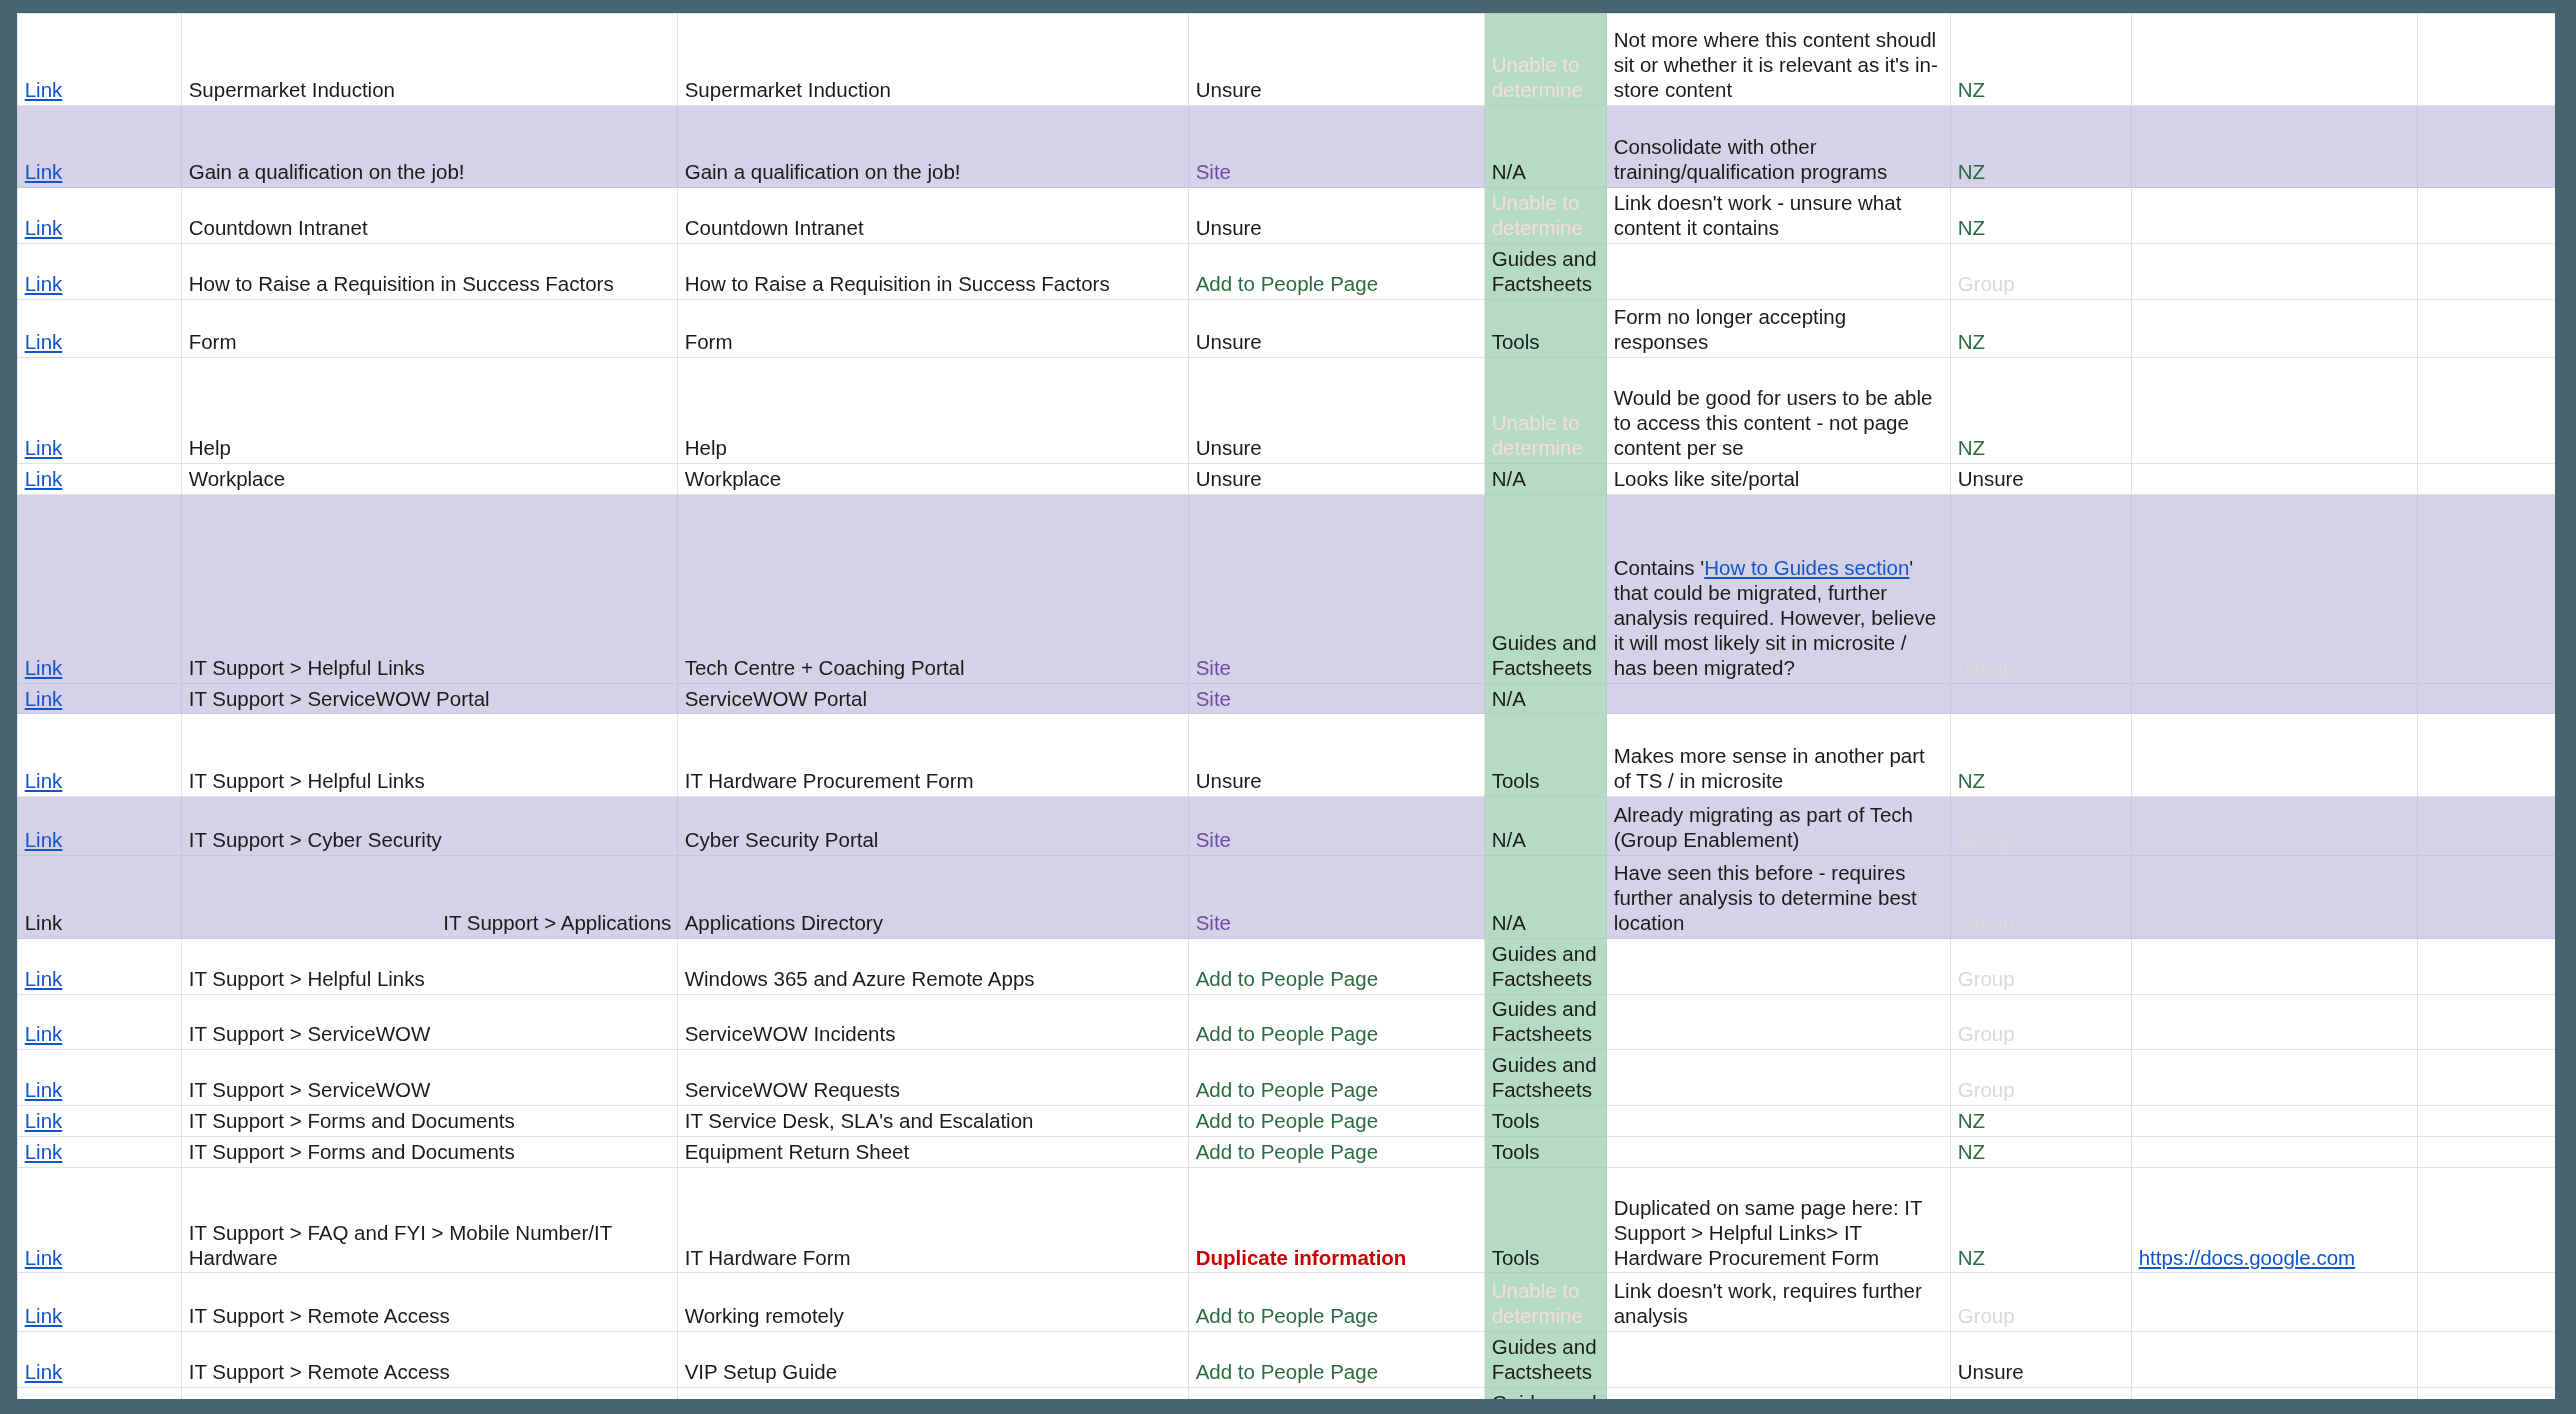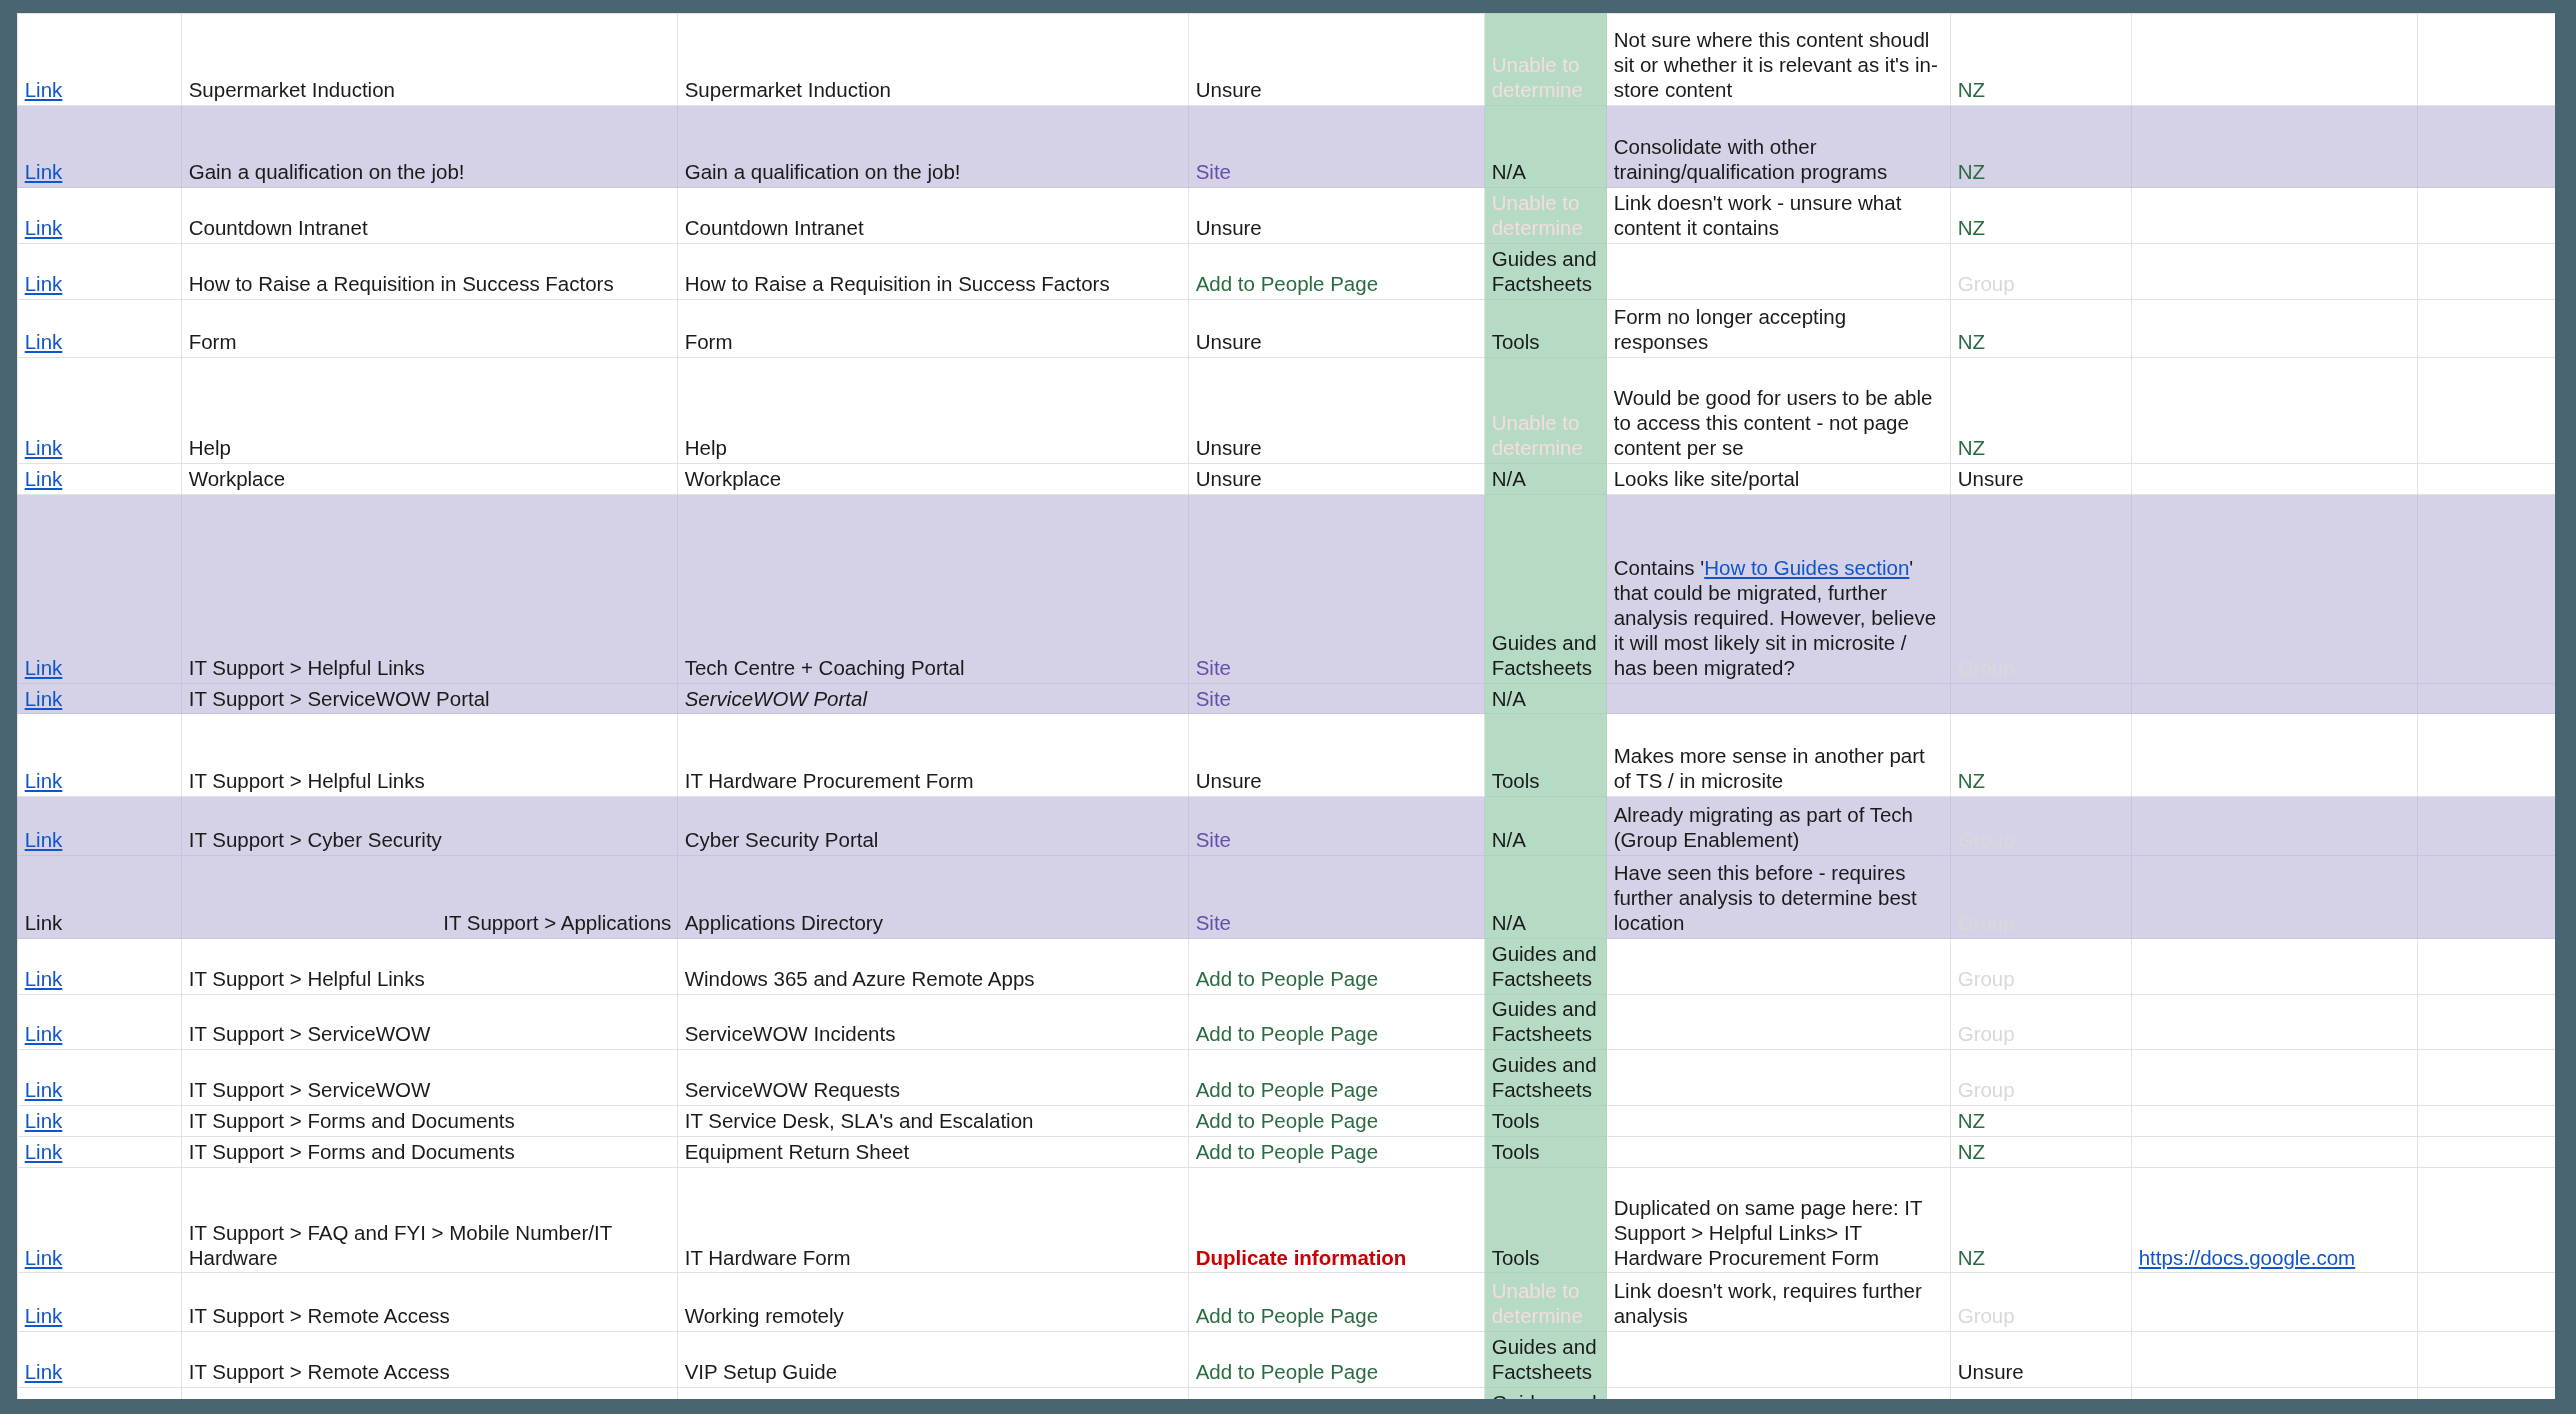--- a/index.html
+++ b/index.html
@@ -82,21 +82,21 @@
         <col class="c-url">
         <col class="c-extra">
     </colgroup>
     <tbody id="grid-body">
         <tr class="tint-white">
           <td style="height: 86px;"><a class="celllink" href="#">Link</a></td>
           <td style="height: 86px;"><span class="t-dark">Supermarket Induction</span></td>
           <td style="height: 86px;"><span class="t-dark">Supermarket Induction</span></td>
           <td style="height: 86px;"><span class="t-dark">Unsure</span></td>
           <td class="typecell" style="height: 86px;"><span class="t-pale">Unable to determine</span></td>
-          <td style="height: 86px;"><span class="t-dark">Not sure where this content shoudl sit or whether it is relevant as it's in-store content</span></td>
+          <td style="height: 86px;"><span class="t-dark">Not more where this content shoudl sit or whether it is relevant as it's in-store content</span></td>
           <td style="height: 86px;"><span class="t-green2">NZ</span></td>
           <td class="nowrapcell" style="height: 86px;"></td>
           <td style="height: 86px;"><span class="t-dark"></span></td>
         </tr>
         <tr class="tint-purple">
           <td style="height: 76px;"><a class="celllink" href="#">Link</a></td>
           <td style="height: 76px;"><span class="t-dark">Gain a qualification on the job!</span></td>
           <td style="height: 76px;"><span class="t-dark">Gain a qualification on the job!</span></td>
           <td style="height: 76px;"><span class="t-site">Site</span></td>
           <td class="typecell" style="height: 76px;"><span class="t-dark">N/A</span></td>
@@ -167,21 +167,21 @@
           <td style="height: 183px;"><span class="t-site">Site</span></td>
           <td class="typecell" style="height: 183px;"><span class="t-dark">Guides and Factsheets</span></td>
           <td style="height: 183px;"><span class="t-dark">Contains '</span><a class="inline-a" href="#">How to Guides section</a><span class="t-dark">' that could be migrated, further analysis required. However, believe it will most likely sit in microsite / has been migrated?</span></td>
           <td style="height: 183px;"><span class="t-gray">Group</span></td>
           <td class="nowrapcell" style="height: 183px;"></td>
           <td style="height: 183px;"><span class="t-dark"></span></td>
         </tr>
         <tr class="tint-purple">
           <td style="height: 23px;"><a class="celllink" href="#">Link</a></td>
           <td style="height: 23px;"><span class="t-dark">IT Support &gt; ServiceWOW Portal</span></td>
-          <td style="height: 23px; font-style: italic;"><span class="t-dark">ServiceWOW Portal</span></td>
+          <td style="height: 23px;"><span class="t-dark">ServiceWOW Portal</span></td>
           <td style="height: 23px;"><span class="t-site">Site</span></td>
           <td class="typecell" style="height: 23px;"><span class="t-dark">N/A</span></td>
           <td style="height: 23px;"><span class="t-dark"></span></td>
           <td style="height: 23px;"><span class="t-dark"></span></td>
           <td class="nowrapcell" style="height: 23px;"></td>
           <td style="height: 23px;"><span class="t-dark"></span></td>
         </tr>
         <tr class="tint-white">
           <td style="height: 77px;"><a class="celllink" href="#">Link</a></td>
           <td style="height: 77px;"><span class="t-dark">IT Support &gt; Helpful Links</span></td>

